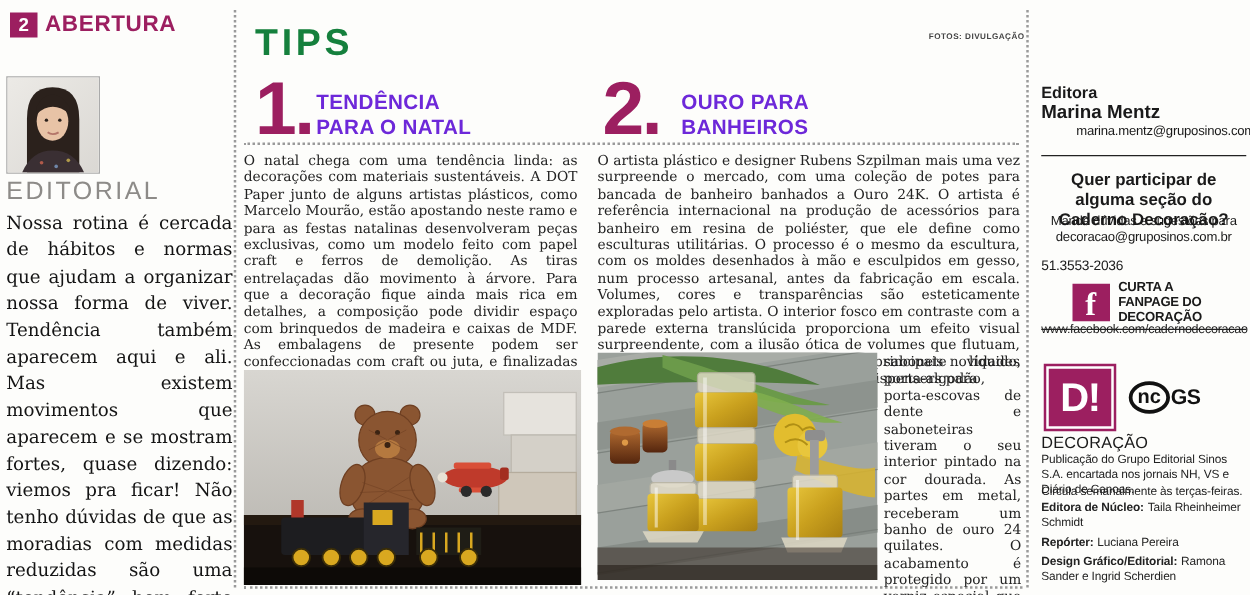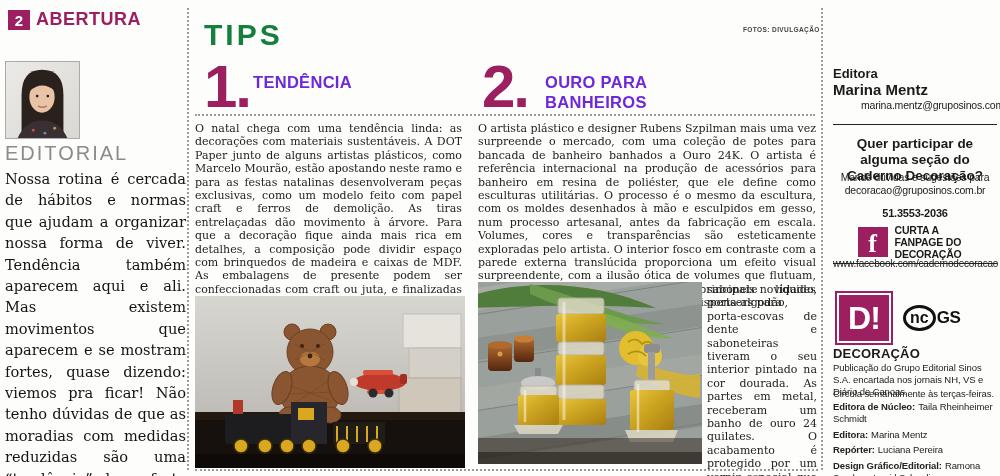--- a/index.html
+++ b/index.html
@@ -30,33 +30,33 @@
   .tip-body{font-family:"DejaVu Serif",serif;font-size:11px;line-height:13.4px;text-align:justify;color:#222;}
   .photo-credit{left:743px;top:26px;font-size:6.5px;font-weight:bold;color:#444;letter-spacing:.4px;}
   .photo-frame svg{display:block;width:100%;height:100%;}
   
   .sb{left:833px;width:164px;}
   .sb-editor-label{top:66px;font-weight:bold;font-size:13px;}
   .sb-editor-name{top:81px;font-weight:bold;font-size:15px;}
   .sb-editor-email{top:99px;font-size:10.5px;letter-spacing:-.2px;padding-left:28px;}
   .sb-part-title{top:136px;text-align:center;font-weight:bold;font-size:13.5px;line-height:16px;}
   .sb-part-sub{top:171px;text-align:center;font-size:10.5px;line-height:12.5px;letter-spacing:-.2px;}
-  .sb-phone{top:207px;text-align:center;font-size:11px;font-weight:bold;letter-spacing:-.2px;}
+  .sb-phone{top:207px;text-align:left;font-size:11px;font-weight:normal;letter-spacing:-.2px;}
   .fb-row{top:224px;display:flex;align-items:center;justify-content:center;gap:7px;}
   .fb-icon{width:30px;height:30px;background:#9c1f60;display:flex;align-items:flex-end;justify-content:center;}
   .fb-icon span{color:#fff;font-family:"Liberation Serif",serif;font-weight:bold;font-size:26px;line-height:26px;}
   .fb-cta{font-weight:bold;font-size:10.5px;line-height:12px;letter-spacing:-.2px;}
   .fb-url{top:258px;text-align:center;font-size:10px;letter-spacing:-.2px;}
   .dlogo{left:835px;top:291px;width:58px;height:54px;background:#9c1f60;display:flex;align-items:center;justify-content:center;}
   .dlogo .inner{width:50px;height:46px;border:2px solid #fff;display:flex;align-items:center;justify-content:center;}
   .dlogo .inner span{color:#fff;font-weight:bold;font-size:32px;line-height:32px;letter-spacing:-1px;}
   .ncgs{left:903px;top:305px;display:flex;align-items:center;}
   .ncgs .nc{border:3px solid #111;border-radius:50%;padding:0 4px;font-weight:bold;font-size:16px;line-height:20px;color:#111;}
   .ncgs .gs{font-weight:bold;font-size:17px;color:#111;margin-left:1px;letter-spacing:-.5px;}
-  .sb-mast-title{top:346px;font-weight:bold;font-size:13px;letter-spacing:.2px;}
+  .sb-mast-title{top:346px;font-weight:normal;font-size:13px;letter-spacing:.2px;}
   .sb-small{font-size:9.5px;line-height:12px;letter-spacing:-.1px;color:#222;}
   .sb-pub{top:362px;}
   .sb-circ{top:388px;}
   .credits{top:401px;}
   .credit{margin-bottom:3.5px;}
   .credit b{font-weight:bold;}
   .credit span{margin-left:3px;}
 </style>
 </head>
 <body>
@@ -98,20 +98,21 @@
     </div>
     <div class="ed-label">EDITORIAL</div>
     <div class="ed-body">Nossa rotina é cercada de hábitos e normas que ajudam a organizar nossa forma de viver. Tendência também aparecem aqui e ali. Mas existem movimentos que aparecem e se mostram fortes, quase dizendo: viemos pra ficar! Não tenho dúvidas de que as moradias com medidas reduzidas são uma “tendência” bem forte nas últimas décadas, seja pelo crescimento das cidades ou pelo orçamento reduzido. A vantagem nisso tudo é que dá pra ter uma casa ou apartamento cheio de estilo e aproveitando cada pedacinho dos espaços, fazendo com que o local se torne um verdadeiro lar! O projeto que se destaca hoje no Caderno Decoração celebra o bem morar com personalidade. É inspirador! Até semana que vem!</div>
   </div>
 
   <div class="abs tips-heading">TIPS</div>
 
   <div class="abs tip-number" style="left:204px;top:60px;">1.</div>
   <div class="abs tip-title" style="left:253px;top:73px;">
     <div>TENDÊNCIA</div>
+    <div>PARA O NATAL</div>
   </div>
 
   <div class="abs tip-body" style="left:195px;top:122px;width:267px;">O natal chega com uma tendência linda: as decorações com materiais sustentáveis. A DOT Paper junto de alguns artistas plásticos, como Marcelo Mourão, estão apostando neste ramo e para as festas natalinas desenvolveram peças exclusivas, como um modelo feito com papel craft e ferros de demolição. As tiras entrelaçadas dão movimento à árvore. Para que a decoração fique ainda mais rica em detalhes, a composição pode dividir espaço com brinquedos de madeira e caixas de MDF. As embalagens de presente podem ser confeccionadas com craft ou juta, e finalizadas com laços de ráfia. Mais detalhes em dotpaper.com.br.</div>
 
   <div class="abs photo-frame" style="left:195px;top:296px;width:270px;height:172px;">
     <svg viewBox="0 0 270 172" preserveAspectRatio="none">
       <defs>
         <linearGradient id="wall" x1="0" y1="0" x2="0" y2="1">
           <stop offset="0" stop-color="#d8d6d1"></stop>
             <stop offset="1" stop-color="#b4b1ab"></stop>
@@ -296,23 +297,20 @@
 
   <div class="abs sb sb-mast-title">DECORAÇÃO</div>
   <div class="abs sb sb-small sb-pub">Publicação do Grupo Editorial Sinos S.A. encartada nos jornais NH, VS e Diário de Canoas.</div>
   <div class="abs sb sb-small sb-circ">Circula semanalmente às terças-feiras.</div>
 
   <div class="abs sb sb-small credits">
     <div class="credit">
       <b>Editora de Núcleo:</b><span>Taila Rheinheimer Schmidt</span>
     </div>
     <div class="credit">
-      <b>Editora:</b><span>Marina Mentz</span>
-    </div>
-    <div class="credit">
       <b>Repórter:</b><span>Luciana Pereira</span>
     </div>
     <div class="credit">
       <b>Design Gráfico/Editorial:</b><span>Ramona Sander e Ingrid Scherdien</span>
     </div>
   </div>
 
 </div>
 
 </body></html>

